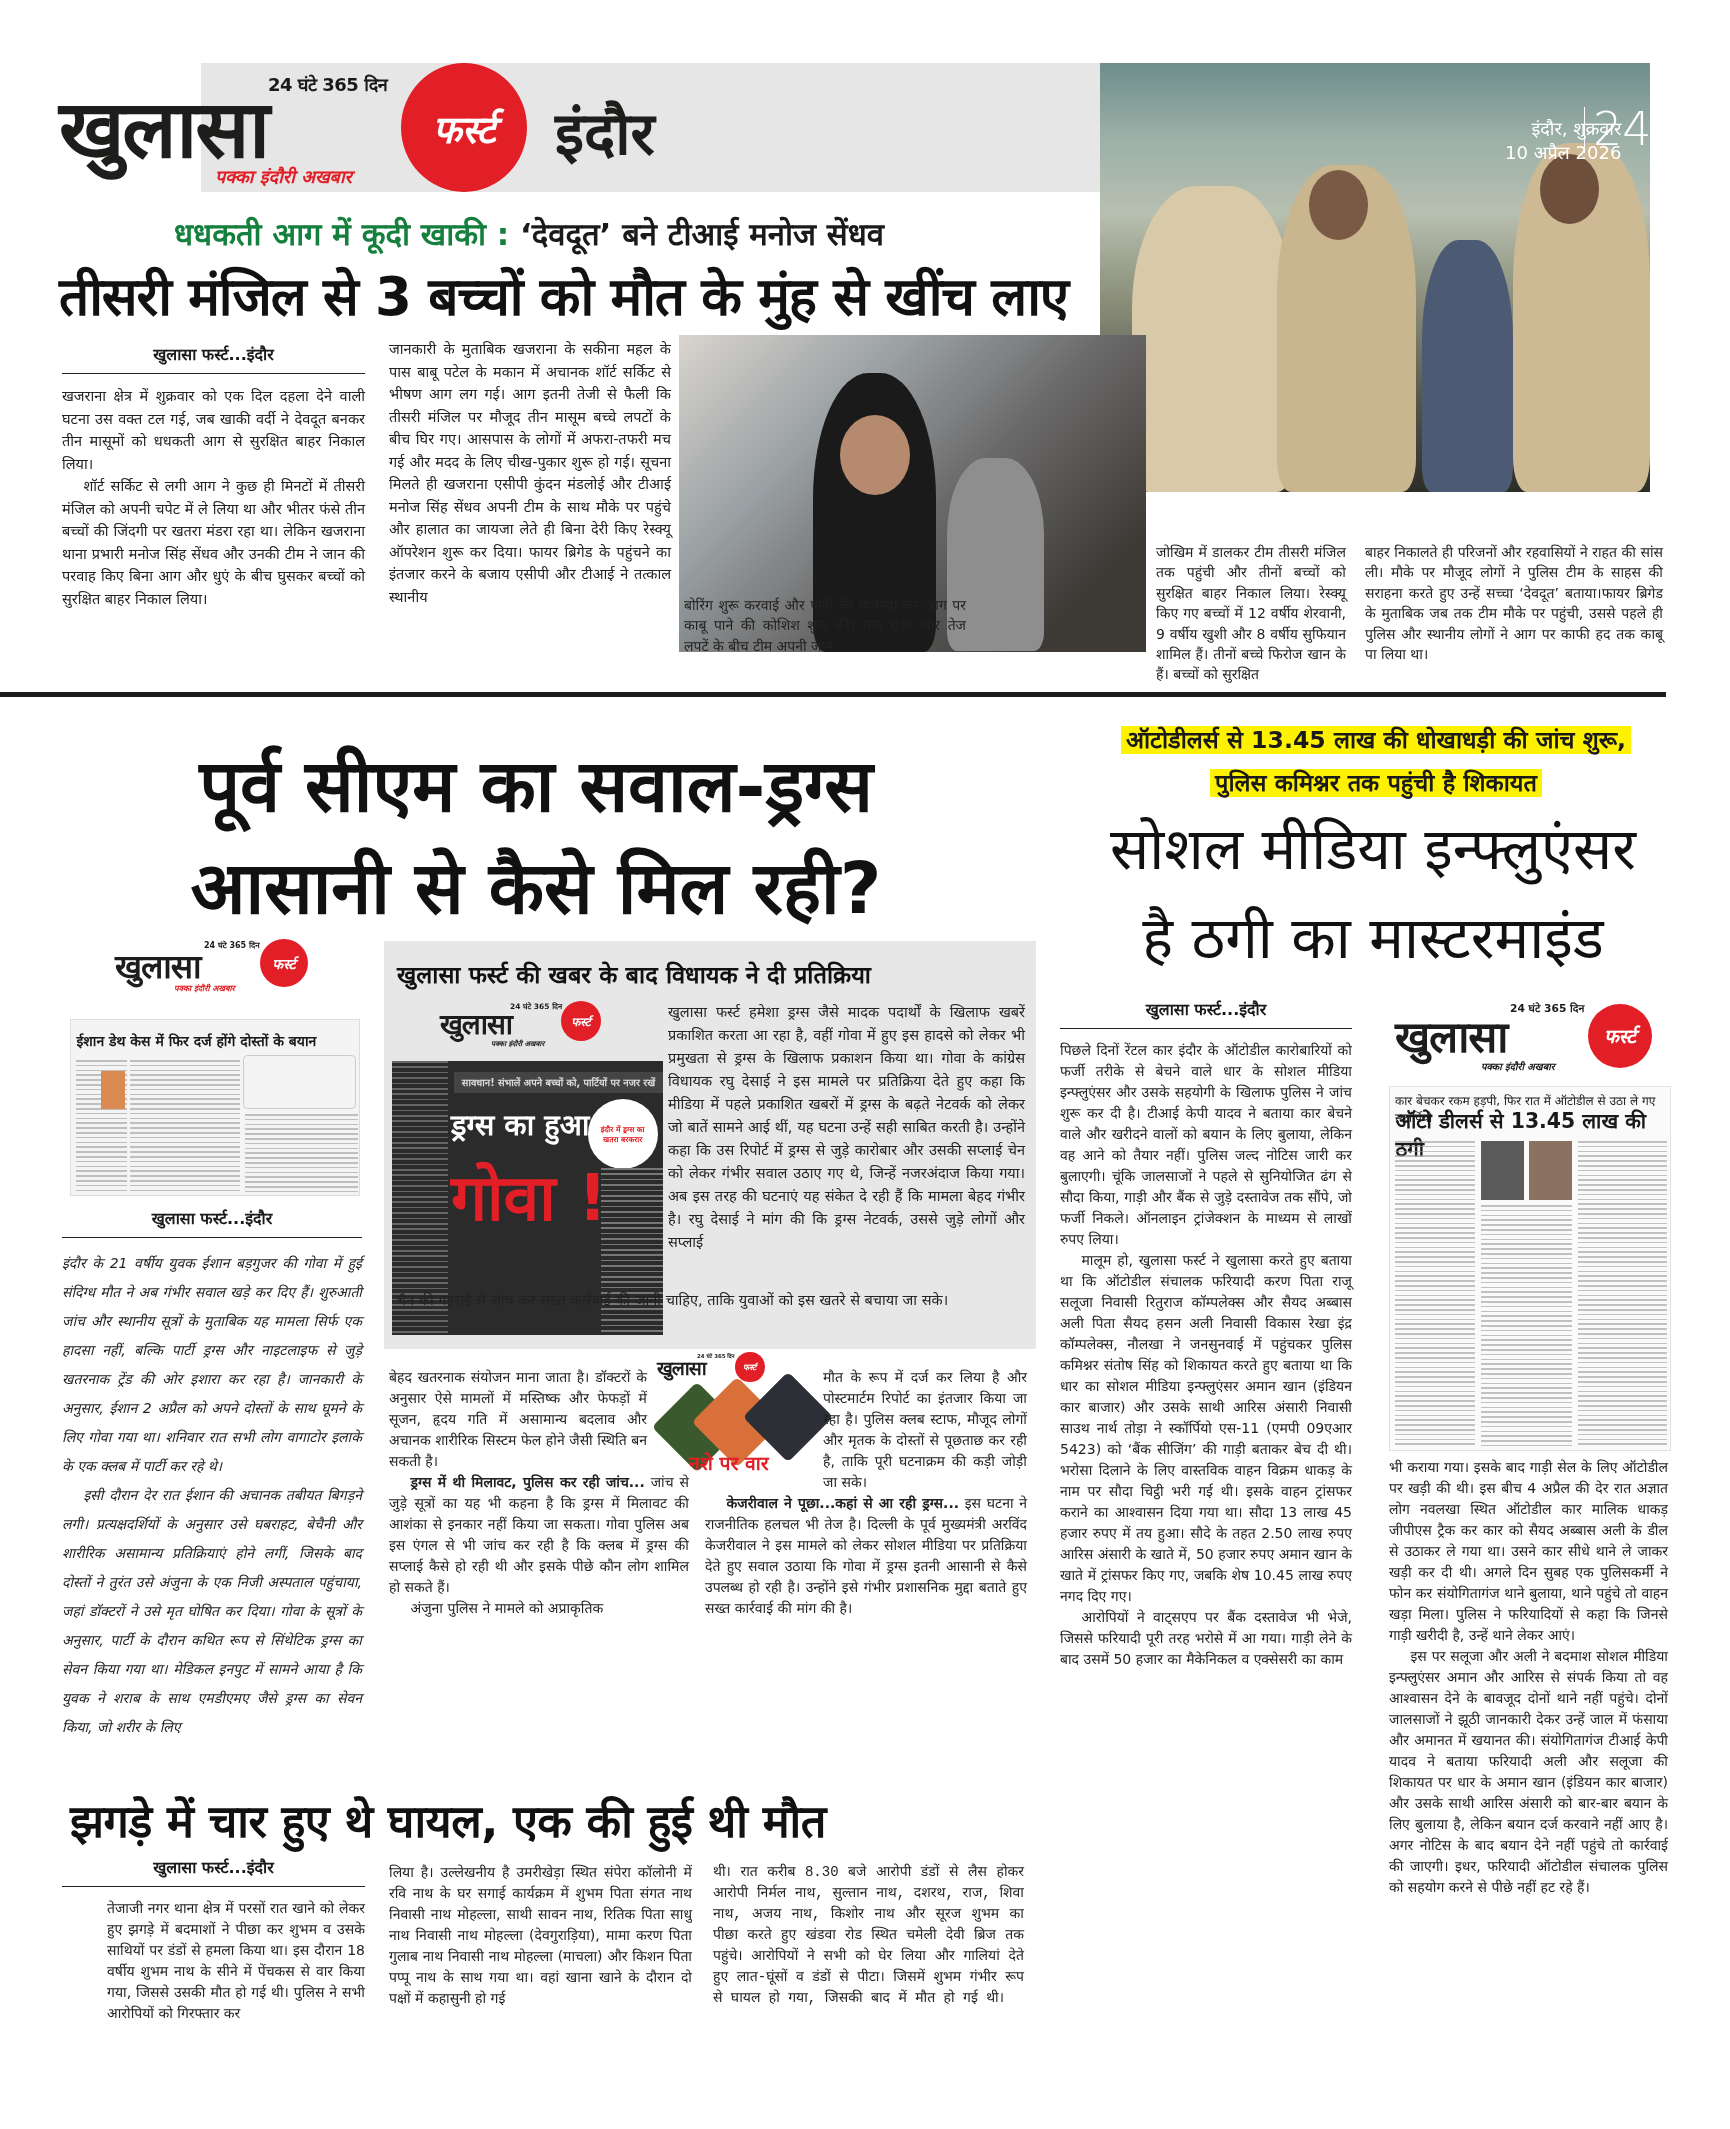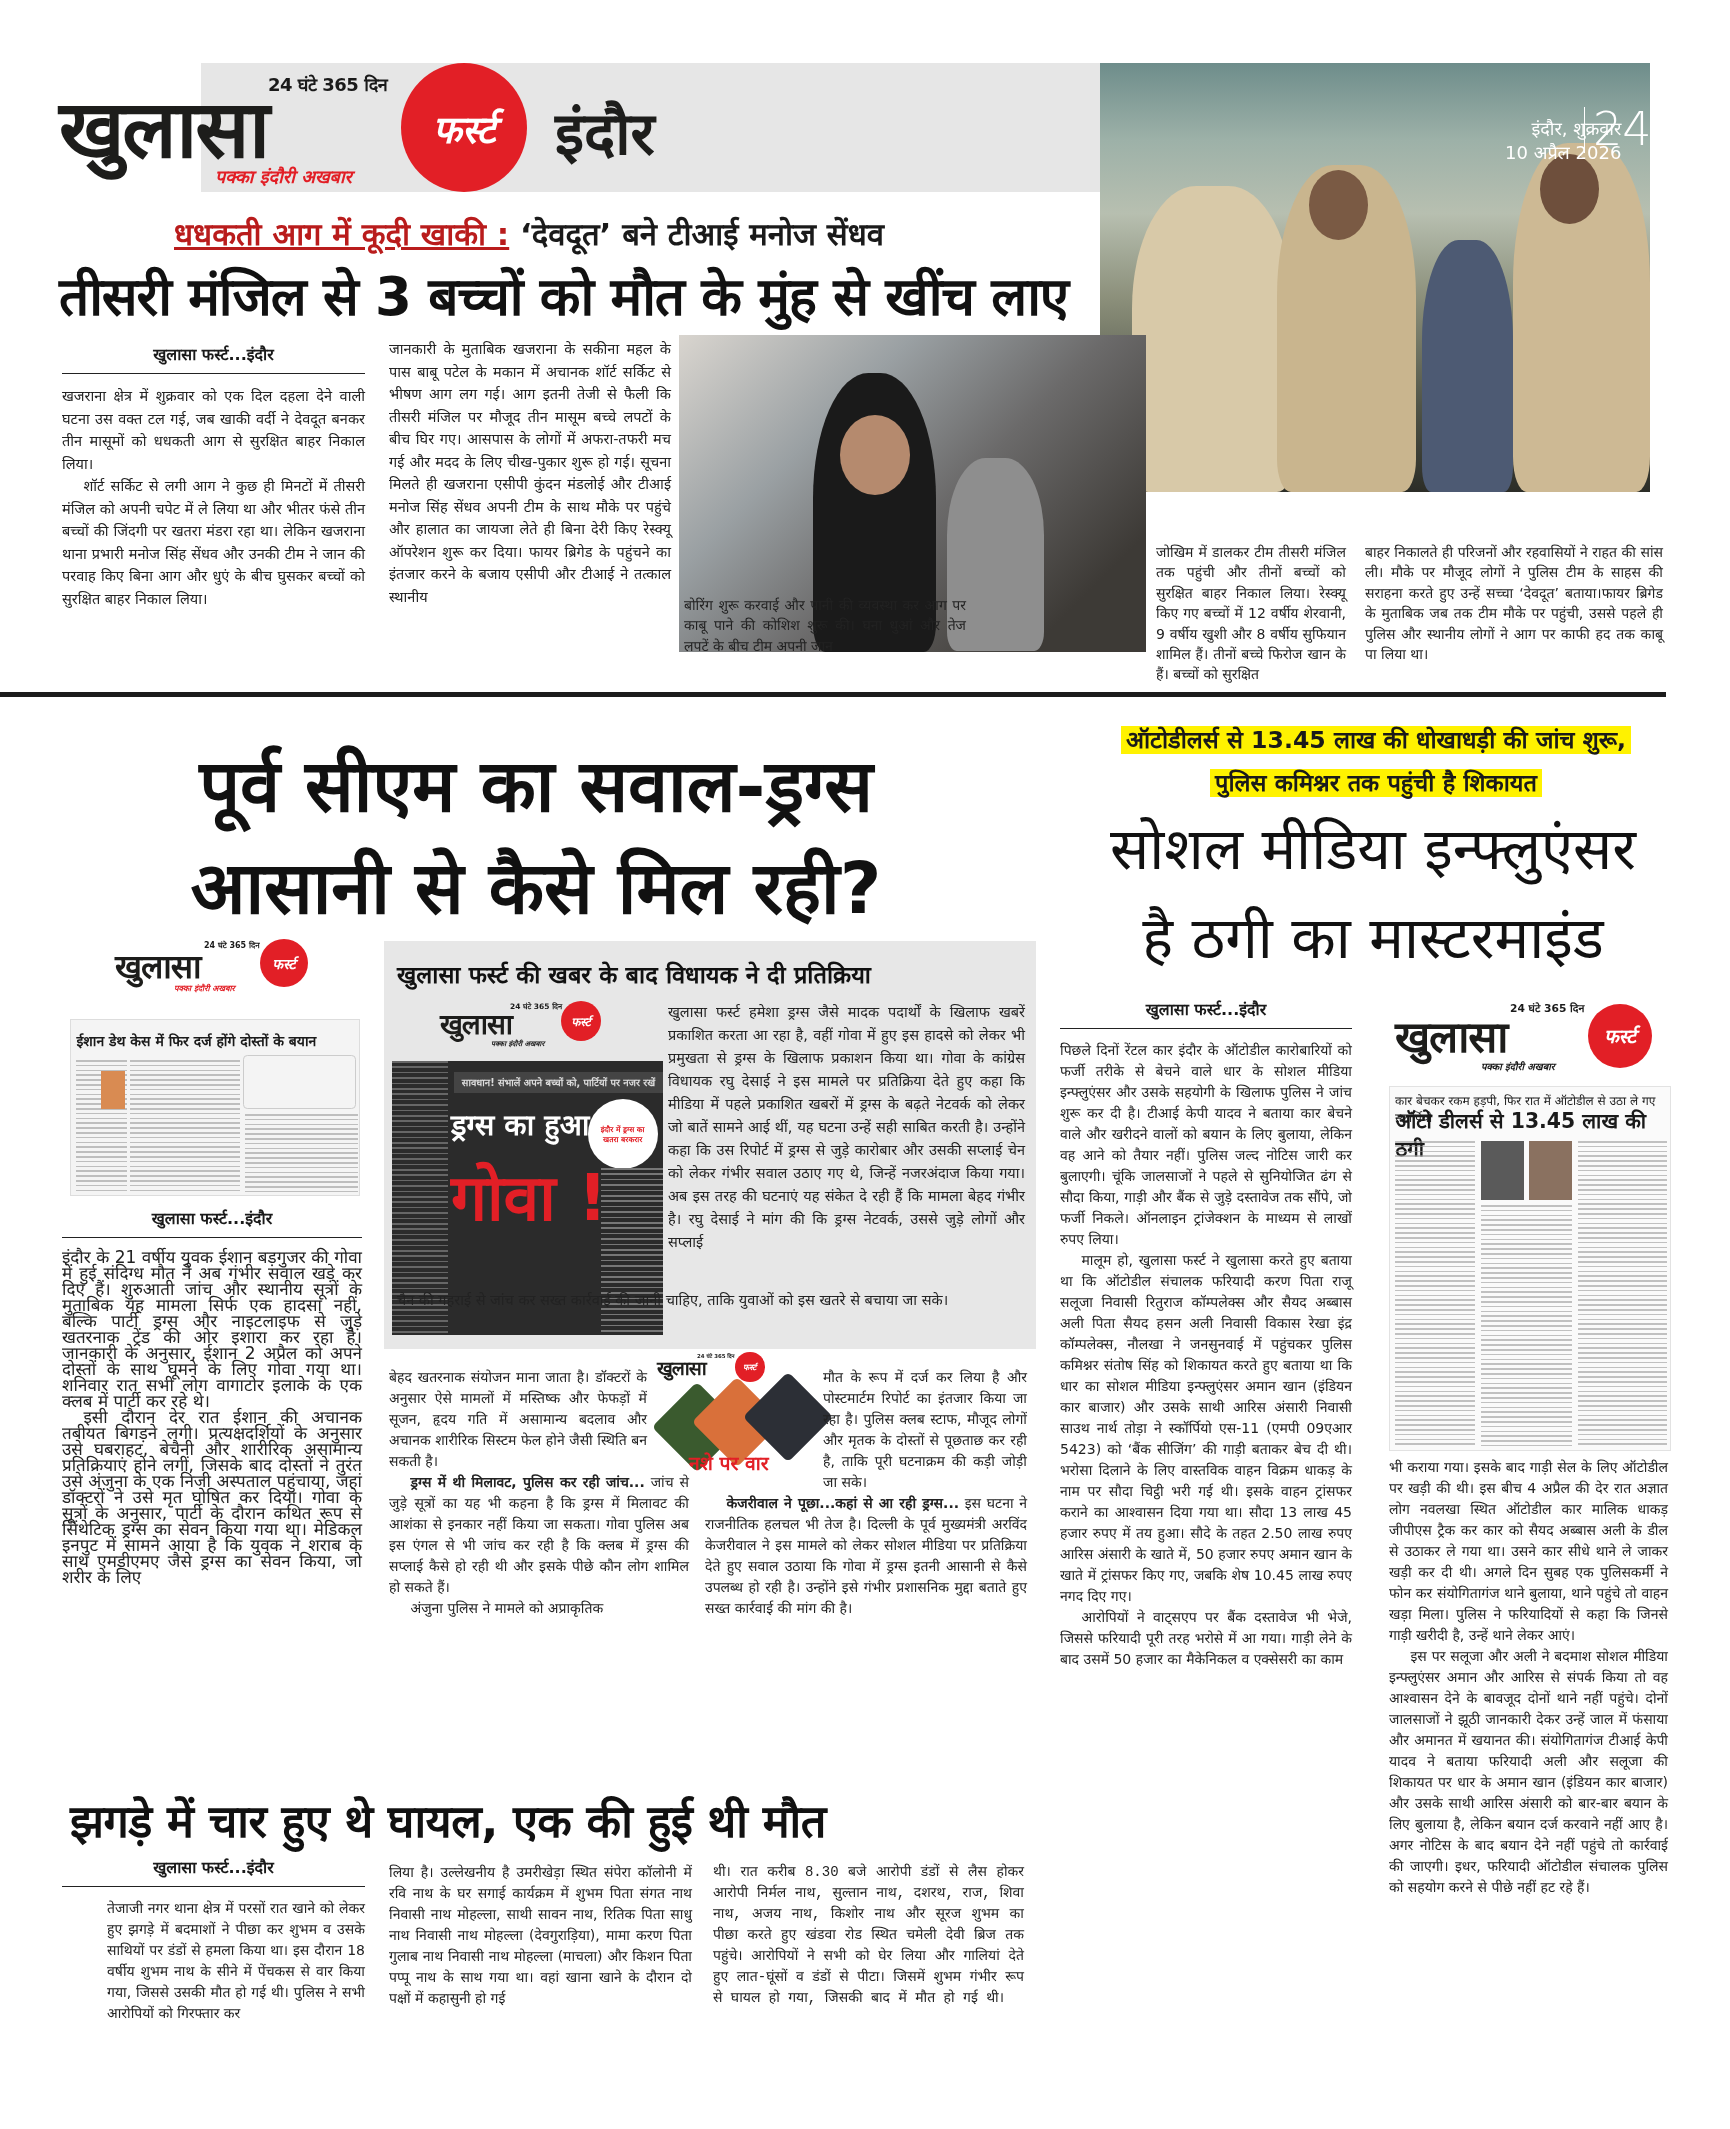--- a/index.html
+++ b/index.html
@@ -26,21 +26,21 @@
   .dateline { position: absolute; left: 1481px; top: 117px; color: #fff; font-size: 18px; line-height: 23.6px; text-align: right; margin-left: 24px; }
   .date-divider { position: absolute; left: 1584px; top: 107px; width: 1.1px; height: 46px; background: #fff; }
   .page-no { position: absolute; left: 1593px; top: 102px; color: #fff; font-size: 46px; font-weight: 300; }
 
   
   .photo-kids { position: absolute; left: 679px; top: 335px; width: 467px; height: 317px; overflow: hidden;
     background: linear-gradient(135deg, #d9d5cf 0%, #9aa0a3 30%, #6b6a6a 55%, #3d3a36 85%); }
 
   
   .kicker { position: absolute; left: 174px; top: 212px; font-weight: bold; font-size: 31px; }
-  .kicker .red { color: #b91c1c; text-decoration: underline; }
+  .kicker .red { color: #15803d; }
   .headline-main { position: absolute; left: 59px; top: 258px; font-weight: bold; font-size: 53px; letter-spacing: -1.1px; color: #111; }
 
   .section-rule { position: absolute; left: 0; top: 692px; width: 1666px; height: 5.4px; background: #1c1c1c; }
 
   .headline-cm { position: absolute; left: 107px; top: 735px; width: 858px; font-weight: bold; font-size: 72px; line-height: 102px; text-align: center; color: #111; }
 
   .yellow-kicker { position: absolute; left: 1054px; top: 719px; width: 644px; text-align: center; font-weight: bold; font-size: 23.6px; line-height: 43px; }
   .yellow-kicker span { background: #fff200; padding: 0 5.4px; }
   .headline-social { position: absolute; left: 1051px; top: 805px; width: 644px; text-align: center; font-size: 58px; line-height: 89px; color: #111; }
 
@@ -151,21 +151,21 @@
   <div style="position:absolute;left:5.4px;top:10.7px;font-weight:bold;font-size:14px;">ईशान डेथ केस में फिर दर्ज होंगे दोस्तों के बयान</div>
   <div class="clip-lines" style="left:5.4px;top:40px;width:51px;height:134px;"></div>
   <div style="position:absolute;left:29.5px;top:51px;width:24px;height:38px;background:#d98b52;"></div>
   <div class="clip-lines" style="left:59px;top:40px;width:110px;height:134px;"></div>
   <div style="position:absolute;left:172px;top:35px;width:113px;height:54px;border:1.1px solid #ccc;border-radius:4.3px;"></div>
   <div class="clip-lines" style="left:174px;top:94px;width:113px;height:80px;"></div>
 </div>
 
 <div class="col" style="left:62px;top:1207px;width:300px;">
   <div class="byline">खुलासा फर्स्ट...इंदौर</div>
-  <div class="body-text" style="font-size:17px;line-height:16px;">
+  <div class="body-text" style="font-size:14px;line-height:29px;font-style:italic;">
     <p>इंदौर के 21 वर्षीय युवक ईशान बड़गुजर की गोवा में हुई संदिग्ध मौत ने अब गंभीर सवाल खड़े कर दिए हैं। शुरुआती जांच और स्थानीय सूत्रों के मुताबिक यह मामला सिर्फ एक हादसा नहीं, बल्कि पार्टी ड्रग्स और नाइटलाइफ से जुड़े खतरनाक ट्रेंड की ओर इशारा कर रहा है। जानकारी के अनुसार, ईशान 2 अप्रैल को अपने दोस्तों के साथ घूमने के लिए गोवा गया था। शनिवार रात सभी लोग वागाटोर इलाके के एक क्लब में पार्टी कर रहे थे।</p>
     <p class="ind">इसी दौरान देर रात ईशान की अचानक तबीयत बिगड़ने लगी। प्रत्यक्षदर्शियों के अनुसार उसे घबराहट, बेचैनी और शारीरिक असामान्य प्रतिक्रियाएं होने लगीं, जिसके बाद दोस्तों ने तुरंत उसे अंजुना के एक निजी अस्पताल पहुंचाया, जहां डॉक्टरों ने उसे मृत घोषित कर दिया। गोवा के सूत्रों के अनुसार, पार्टी के दौरान कथित रूप से सिंथेटिक ड्रग्स का सेवन किया गया था। मेडिकल इनपुट में सामने आया है कि युवक ने शराब के साथ एमडीएमए जैसे ड्रग्स का सेवन किया, जो शरीर के लिए</p>
   </div>
 </div>
 
 <div class="grey-box"></div>
 <div class="grey-title">खुलासा फर्स्ट की खबर के बाद विधायक ने दी प्रतिक्रिया</div>
 <div class="mini-mast" style="left:440px;top:1001px;width:161px;height:59px;">
   <div class="mm-top" style="left:70px;top:0;font-size:7.5px;">24 घंटे 365 दिन</div>
   <div class="mm-name" style="position:absolute;left:0;top:3.2px;font-size:28px;">खुलासा</div>

